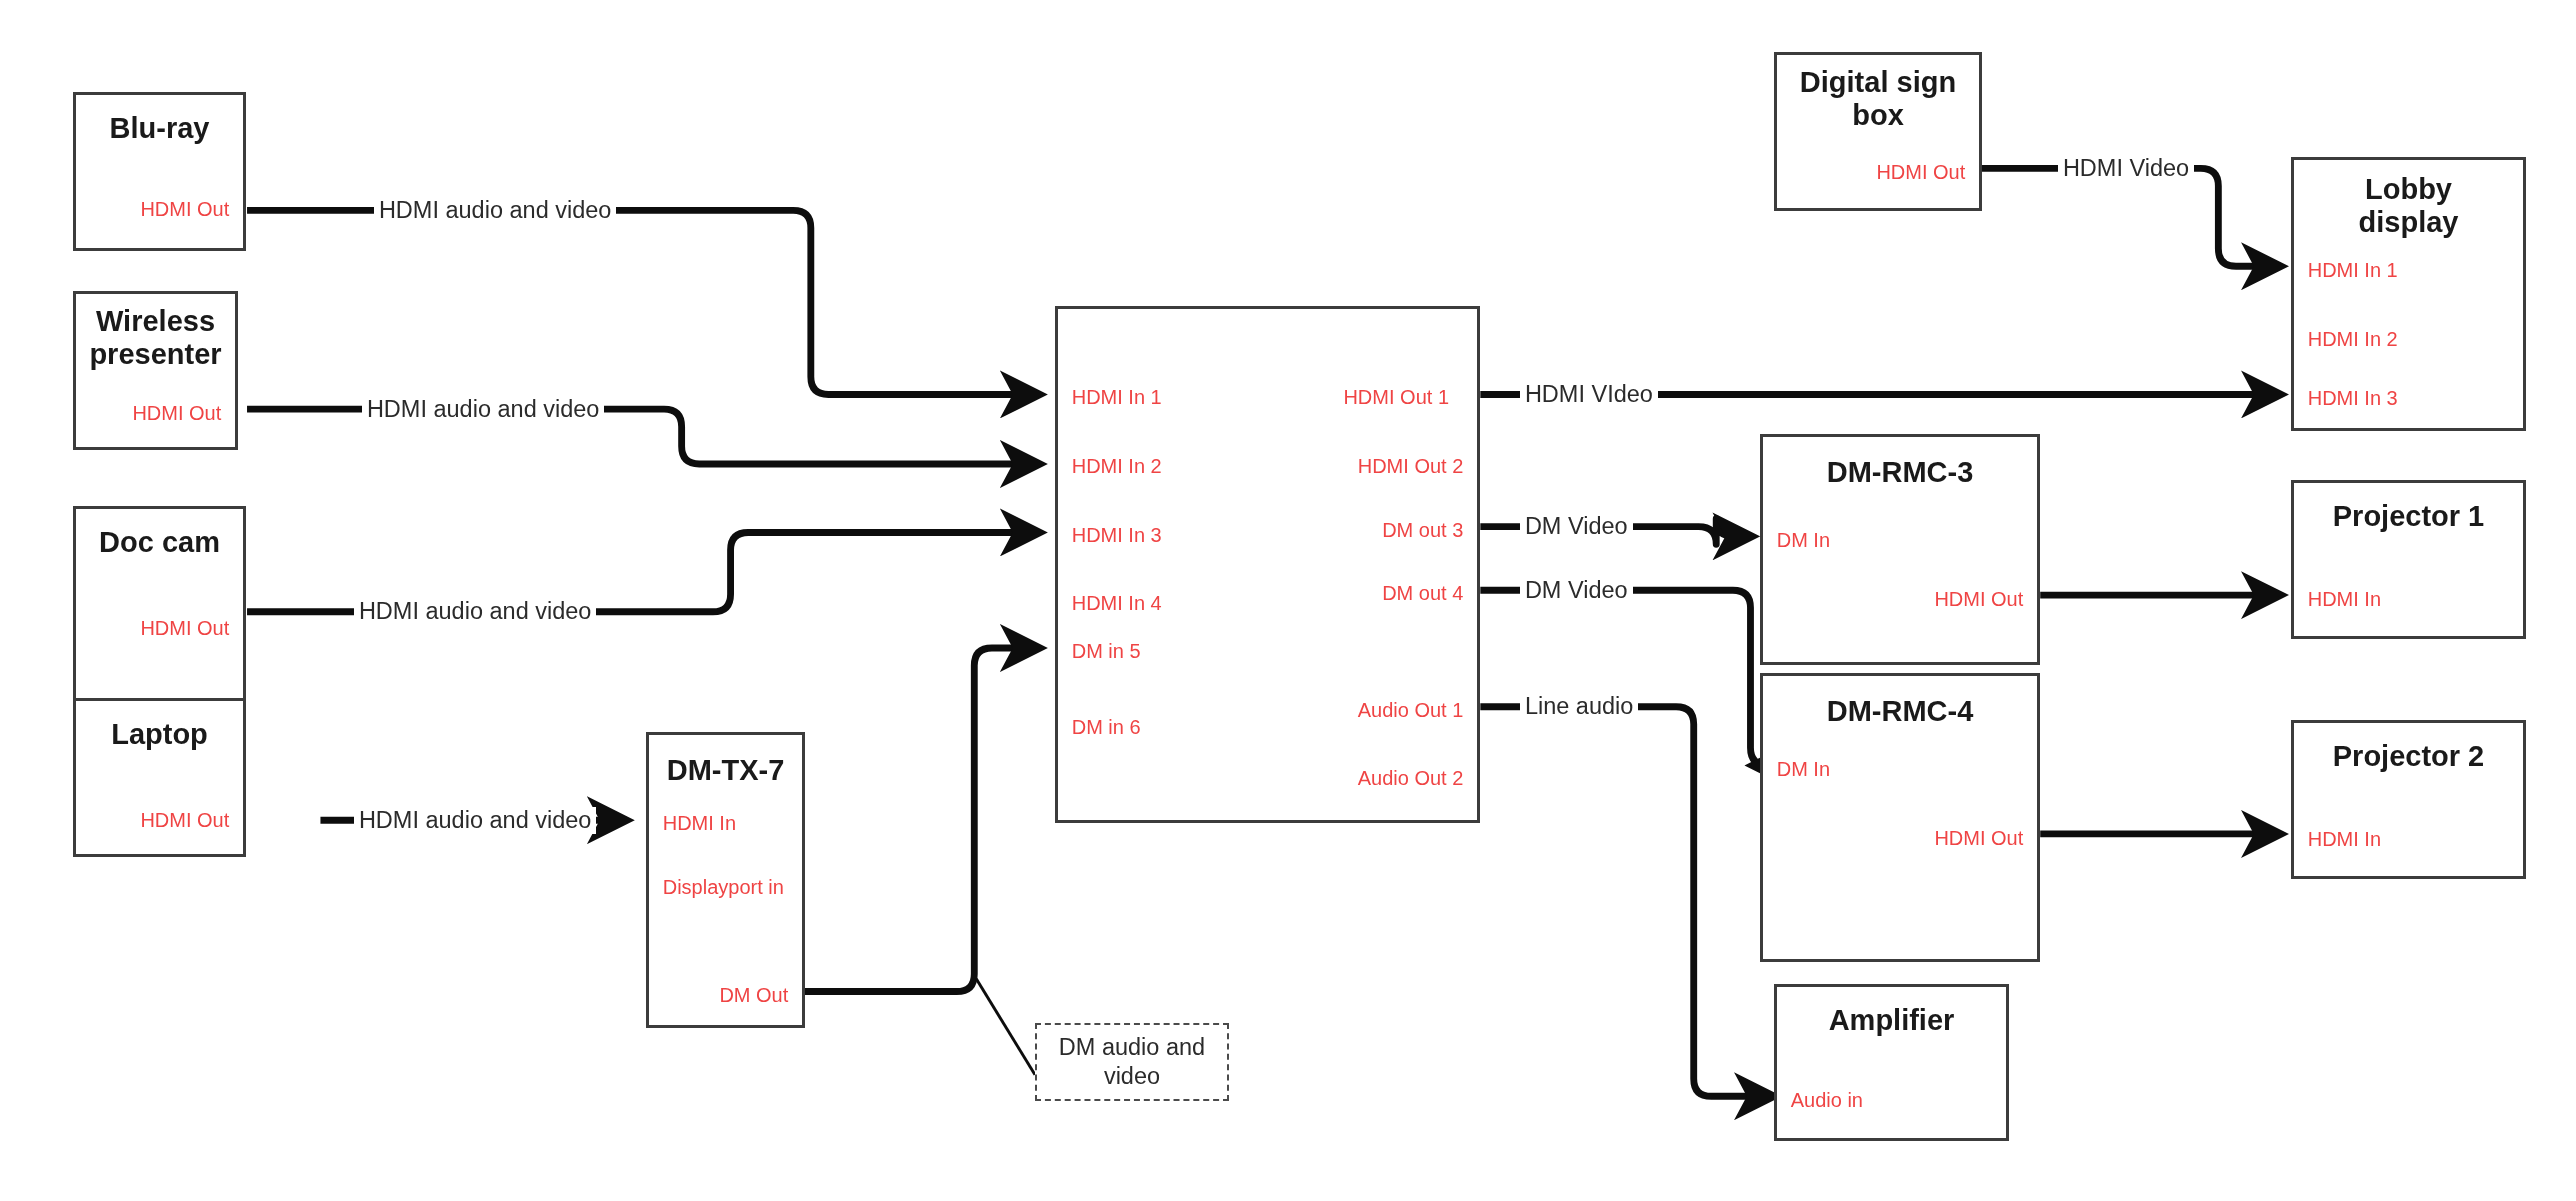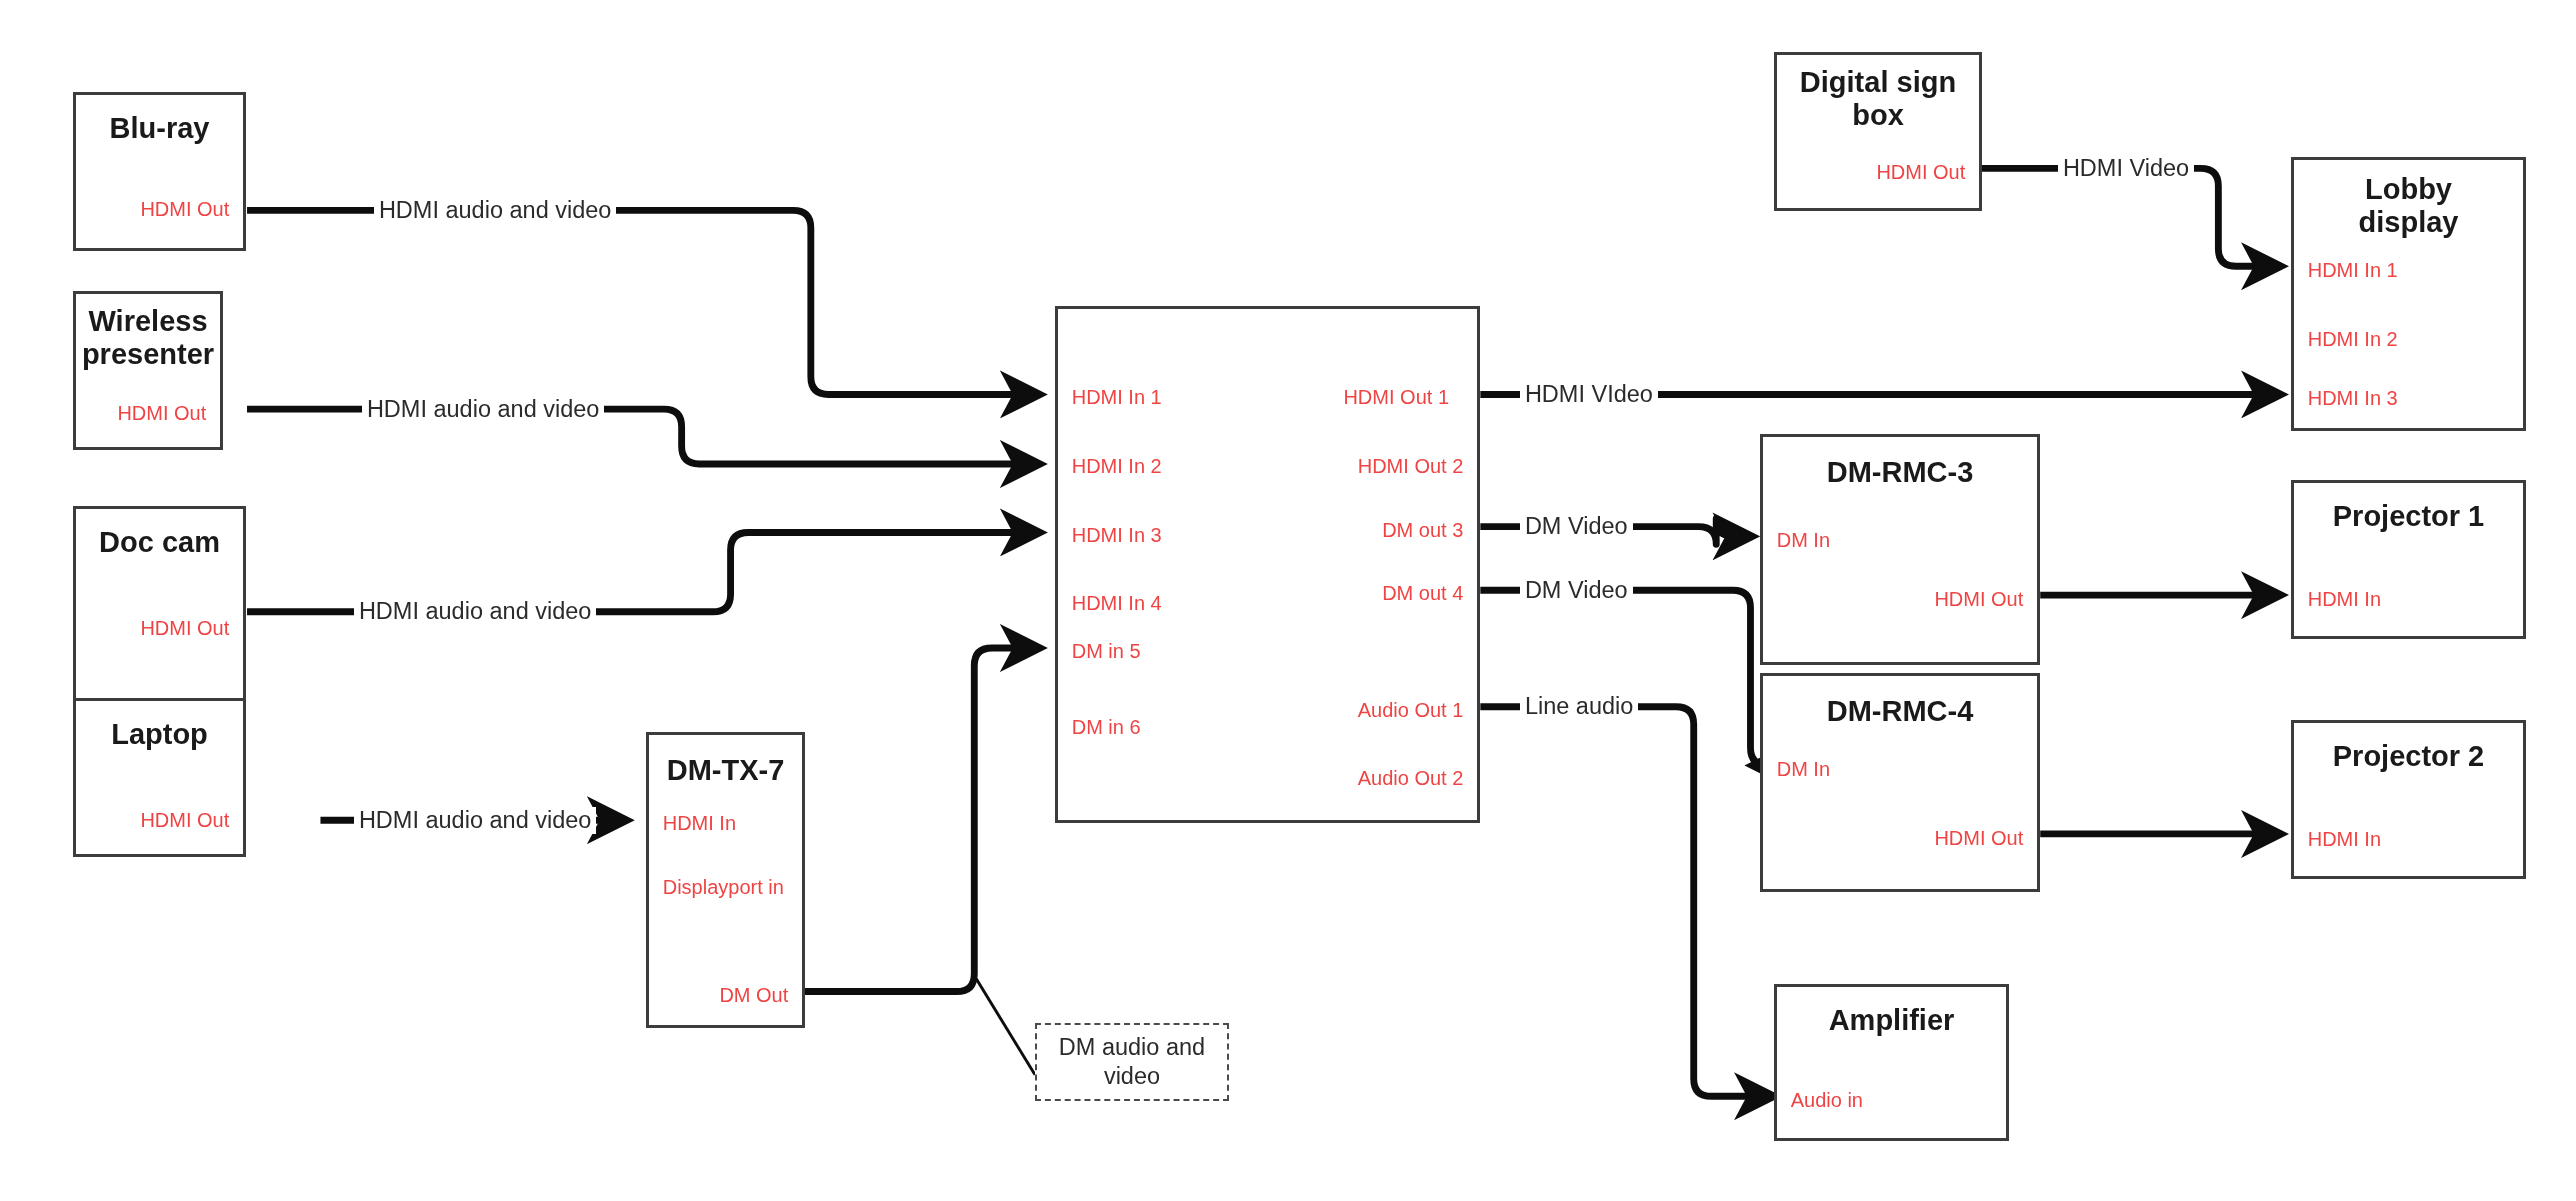--- a/index.html
+++ b/index.html
@@ -114,21 +114,21 @@
 
       <path d="M 2084 852 L 2330 852" marker-end="url(#arrow)"></path>
     </g>
   </svg>
 
   <div class="node" style="left:73px;top:92px;width:173px;height:159px;">
     <div class="title" style="top:15.7px;">Blu-ray</div>
     <div class="port right" style="right:13.7px;top:98px;">HDMI Out</div>
   </div>
 
-  <div class="node" style="left:73px;top:291px;width:150px;height:159px;">
+  <div class="node" style="left:73px;top:291px;width:165px;height:159px;">
     <div class="title" style="top:9.8px;">Wireless</div>
     <div class="title" style="top:43px;">presenter</div>
     <div class="port right" style="right:13.7px;top:103px;">HDMI Out</div>
   </div>
 
   <div class="node" style="left:73px;top:506px;width:173px;height:196px;">
     <div class="title" style="top:15.7px;">Doc cam</div>
     <div class="port right" style="right:13.7px;top:103px;">HDMI Out</div>
   </div>
 
@@ -174,21 +174,21 @@
     <div class="port left" style="left:13.7px;top:163px;">HDMI In 2</div>
     <div class="port left" style="left:13.7px;top:222px;">HDMI In 3</div>
   </div>
 
   <div class="node" style="left:1760px;top:434px;width:280px;height:231px;">
     <div class="title" style="top:17.6px;">DM-RMC-3</div>
     <div class="port left" style="left:13.7px;top:87px;">DM In</div>
     <div class="port right" style="right:13.7px;top:146px;">HDMI Out</div>
   </div>
 
-  <div class="node" style="left:1760px;top:673px;width:280px;height:219px;">
+  <div class="node" style="left:1760px;top:673px;width:280px;height:289px;">
     <div class="title" style="top:17.6px;">DM-RMC-4</div>
     <div class="port left" style="left:13.7px;top:77px;">DM In</div>
     <div class="port right" style="right:13.7px;top:146px;">HDMI Out</div>
   </div>
 
   <div class="node" style="left:2291px;top:480px;width:235px;height:159px;">
     <div class="title" style="top:15.7px;">Projector 1</div>
     <div class="port left" style="left:13.7px;top:100px;">HDMI In</div>
   </div>
 

